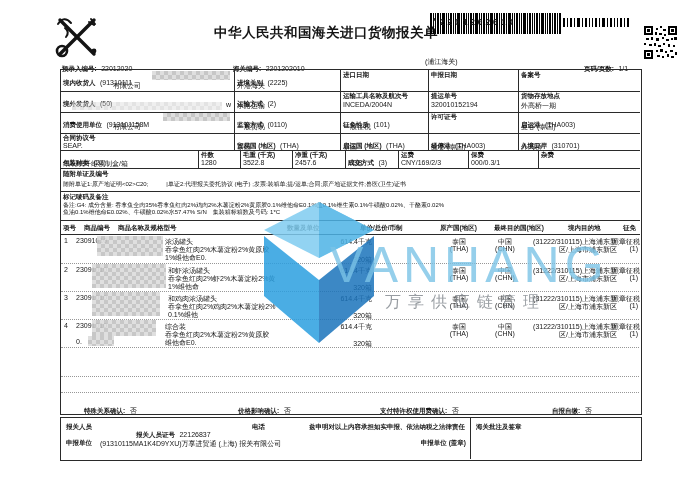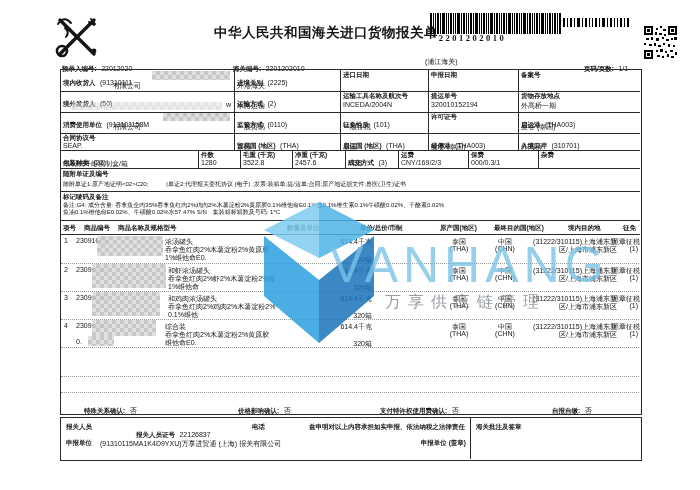--- a/index.html
+++ b/index.html
@@ -47,21 +47,21 @@
 <div class="abs" style="left:430px;top:13px;">
   <svg width="132" height="21" viewBox="0 0 132 21">
     <path fill="#000" d="M0,0h2v21h-2z M3,0h1v21h-1z M5,0h1v21h-1z M7,0h2v21h-2z M10,0h1v21h-1z M12,0h3v21h-3z M16,0h1v21h-1z M18,0h1v21h-1z M20,0h2v21h-2z M23,0h1v21h-1z M25,0h1v21h-1z M27,0h3v21h-3z M31,0h1v21h-1z M33,0h2v21h-2z M36,0h1v21h-1z M38,0h1v21h-1z M40,0h2v21h-2z M43,0h1v21h-1z M45,0h3v21h-3z M49,0h1v21h-1z M51,0h1v21h-1z M53,0h2v21h-2z M56,0h1v21h-1z M58,0h1v21h-1z M60,0h3v21h-3z M64,0h1v21h-1z M66,0h2v21h-2z M69,0h1v21h-1z M71,0h1v21h-1z M73,0h2v21h-2z M76,0h1v21h-1z M78,0h3v21h-3z M82,0h1v21h-1z M84,0h1v21h-1z M86,0h2v21h-2z M89,0h1v21h-1z M91,0h1v21h-1z M93,0h3v21h-3z M97,0h1v21h-1z M99,0h2v21h-2z M102,0h1v21h-1z M104,0h1v21h-1z M106,0h2v21h-2z M109,0h1v21h-1z M111,0h3v21h-3z M115,0h1v21h-1z M117,0h1v21h-1z M119,0h2v21h-2z M122,0h1v21h-1z M124,0h2v21h-2z M127,0h1v21h-1z M129,0h2v21h-2z"></path>
   </svg>
 </div>
 <div class="abs" style="left:563px;top:13px;">
   <svg width="66" height="9" viewBox="0 0 66 9">
     <path fill="#000" d="M0,0h2v9h-2z M4,0h1v9h-1z M7,0h2v9h-2z M11,0h1v9h-1z M14,0h3v9h-3z M19,0h1v9h-1z M22,0h2v9h-2z M26,0h1v9h-1z M29,0h1v9h-1z M32,0h2v9h-2z M36,0h1v9h-1z M39,0h3v9h-3z M44,0h1v9h-1z M47,0h2v9h-2z M51,0h1v9h-1z M54,0h1v9h-1z M57,0h2v9h-2z M61,0h1v9h-1z M64,0h2v9h-2z"></path>
   </svg>
 </div>
-<div class="abs bartext" style="left:432px;top:33px;font-family:Liberation Serif, serif;">*2201202010</div>
+<div class="abs bartext" style="left:432px;top:18px;">*2201202010</div>
 
 <div class="abs" style="left:644px;top:26px;">
   <svg width="33" height="33" viewBox="0 0 33 33">
     <g fill="#000">
       <path d="M0,0h9v9h-9z M2,2v5h5v-5z" fill-rule="evenodd"></path>
       <rect x="3" y="3" width="3" height="3"></rect>
       <path d="M24,0h9v9h-9z M26,2v5h5v-5z" fill-rule="evenodd"></path>
       <rect x="27" y="3" width="3" height="3"></rect>
       <path d="M0,24h9v9h-9z M2,26v5h5v-5z" fill-rule="evenodd"></path>
       <rect x="3" y="27" width="3" height="3"></rect>

